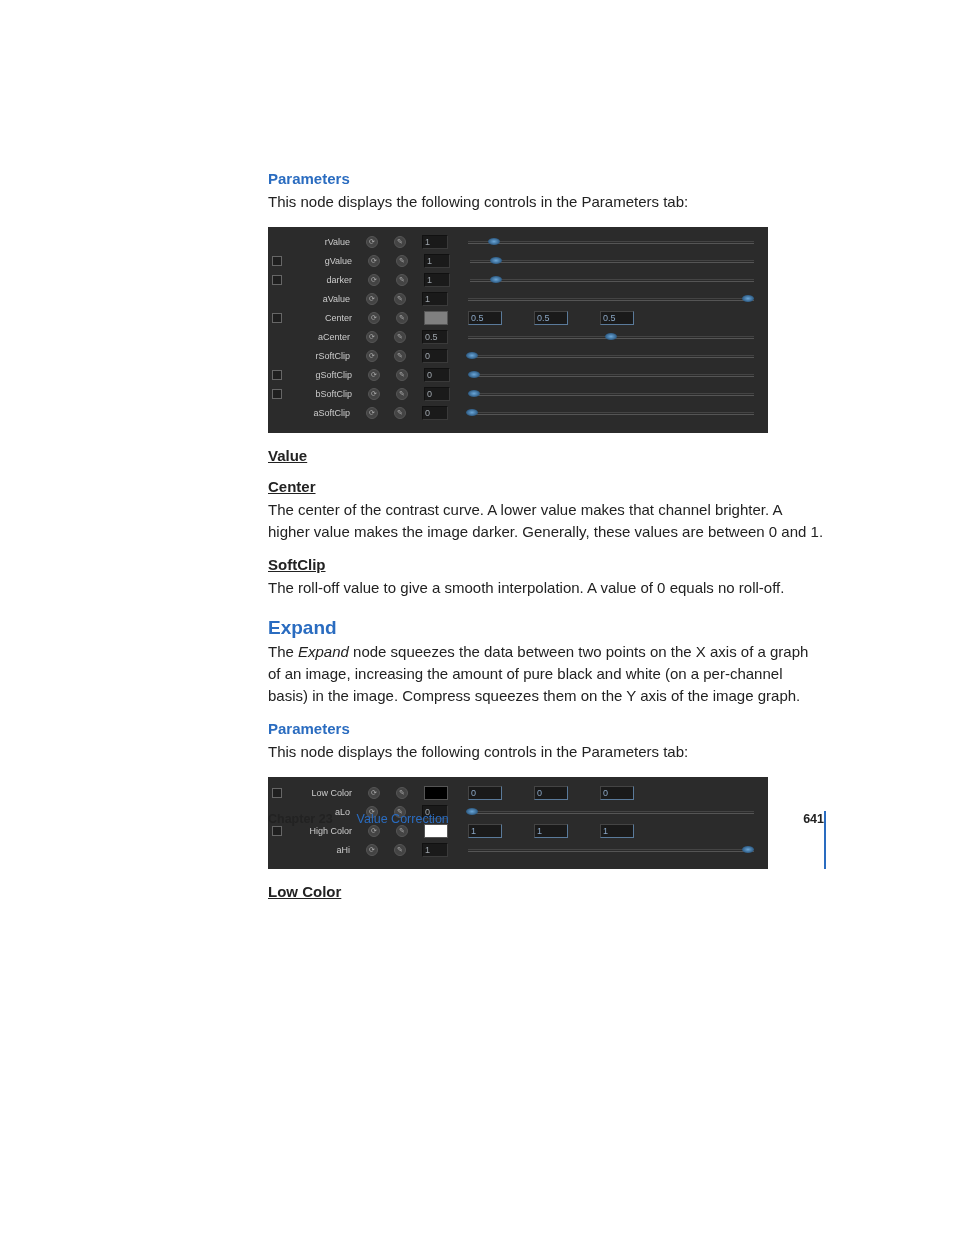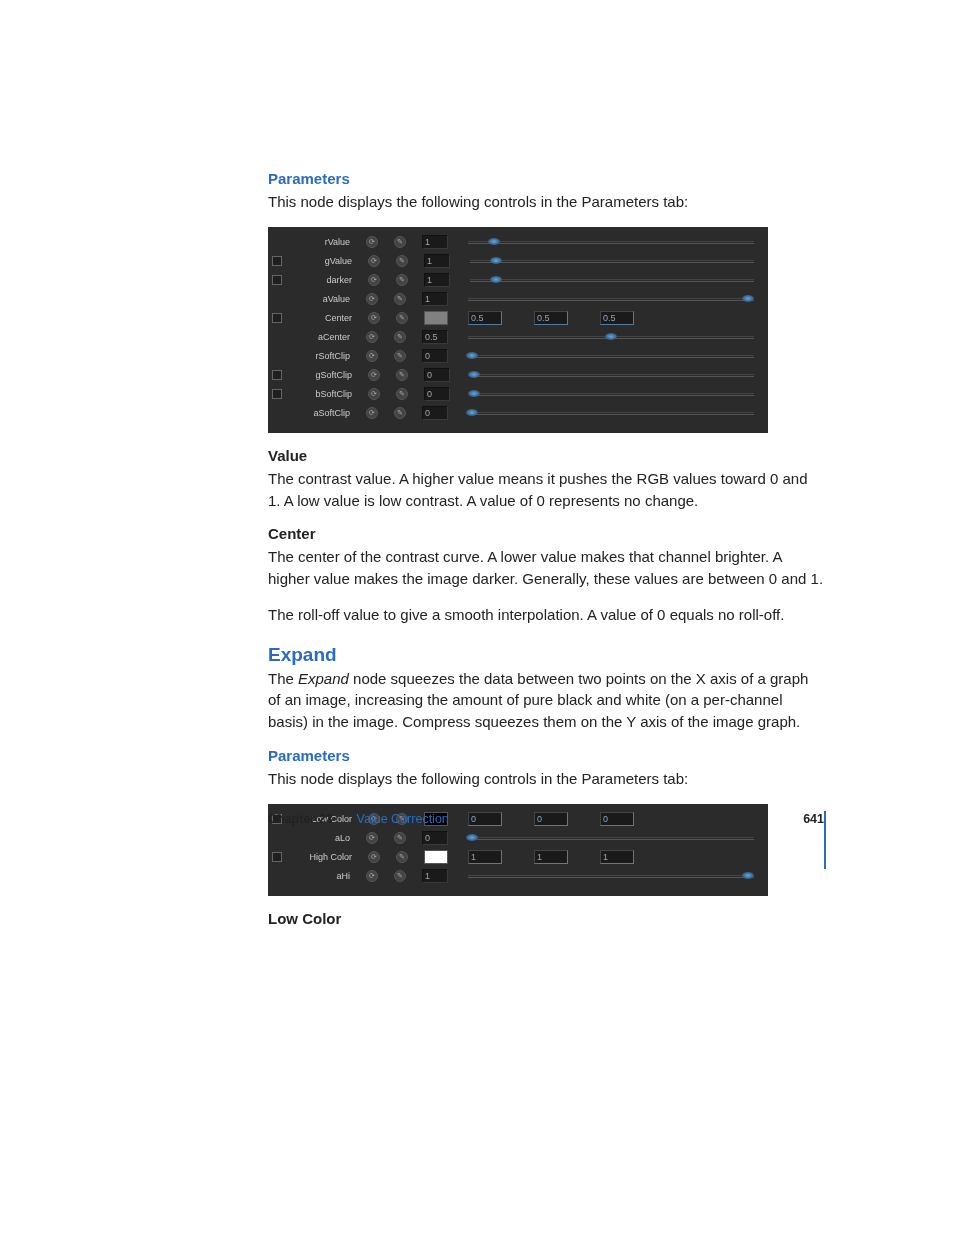--- a/index.html
+++ b/index.html
@@ -30,20 +30,21 @@
   }
   p {
     margin: 0 0 14px 0;
     line-height: 1.45;
   }
   h4.sub {
     font-weight: 700;
     font-size: 15px;
     margin: 14px 0 4px 0;
     color: #222;
+    text-decoration: underline;
   }
   .panel {
     background: #2b2b2b;
     width: 486px;
     margin: 8px 0 14px 0;
     padding: 6px 10px 10px 4px;
     font-size: 9px;
     color: #ccc;
     font-family: "Arial", sans-serif;
   }
@@ -303,23 +304,23 @@
         <div class="nbox">0</div>
         <div class="slider">
           <div class="track"></div>
           <div class="handle" style="left: 1.5%;"></div>
         </div>
       </div>
     </div>
 
   <div id="subs1">
       <h4 class="sub">Value</h4>
-      <p>The contrast value. A higher value means it pushes the RGB values toward 0 and 1. A low value is low contrast. A value of 0 represents no change.</p>
       <h4 class="sub">Center</h4>
       <p>The center of the contrast curve. A lower value makes that channel brighter. A higher value makes the image darker. Generally, these values are between 0 and 1.</p>
+      <h4 class="sub">SoftClip</h4>
       <p>The roll-off value to give a smooth interpolation. A value of 0 equals no roll-off.</p>
     </div>
 
   <h2 class="blue">Expand</h2>
   <p>
     <span>The </span><em>Expand</em><span> node squeezes the data between two points on the X axis of a graph of an image, increasing the amount of pure black and white (on a per-channel basis) in the image. Compress squeezes them on the Y axis of the image graph.</span>
   </p>
 
   <h3 class="blue">Parameters</h3>
   <p>This node displays the following controls in the Parameters tab:</p>

